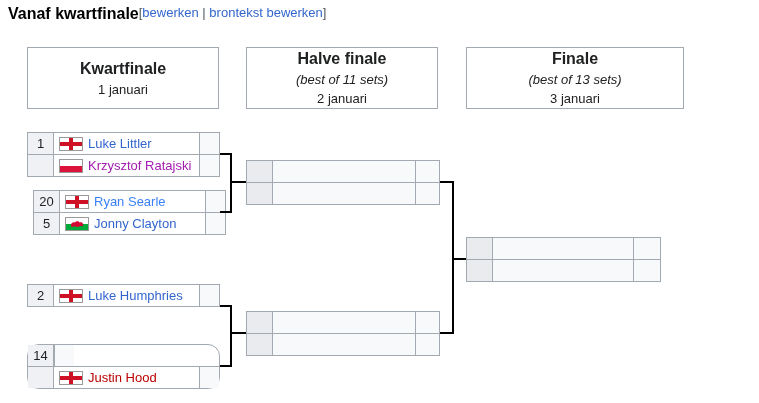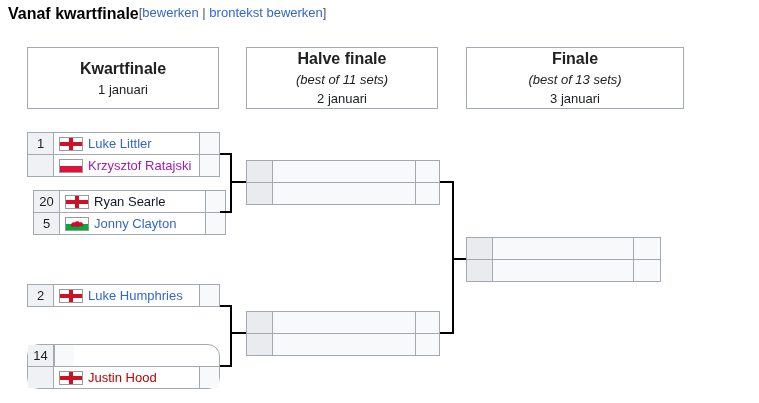--- a/index.html
+++ b/index.html
@@ -108,21 +108,21 @@
     <div class="m-row">
       <div class="cell seed">20</div>
       <div class="cell pname">
         <span class="flag">
             <svg width="22" height="12" viewBox="0 0 22 12">
               <rect width="22" height="12" fill="#ffffff"></rect>
               <rect x="9" width="4" height="12" fill="#ce1124"></rect>
               <rect y="4" width="22" height="4" fill="#ce1124"></rect>
             </svg>
           </span>
-        <a style="color: #0f172a;">Ryan Searle</a>
+        <a style="color: #3b82f6;">Ryan Searle</a>
       </div>
       <div class="cell score"></div>
     </div>
     <div class="m-row">
       <div class="cell seed">5</div>
       <div class="cell pname">
         <span class="flag">
             <svg width="22" height="12" viewBox="0 0 22 12">
               <rect width="22" height="6" fill="#ffffff"></rect>
               <rect y="6" width="22" height="6" fill="#00ab39"></rect>

